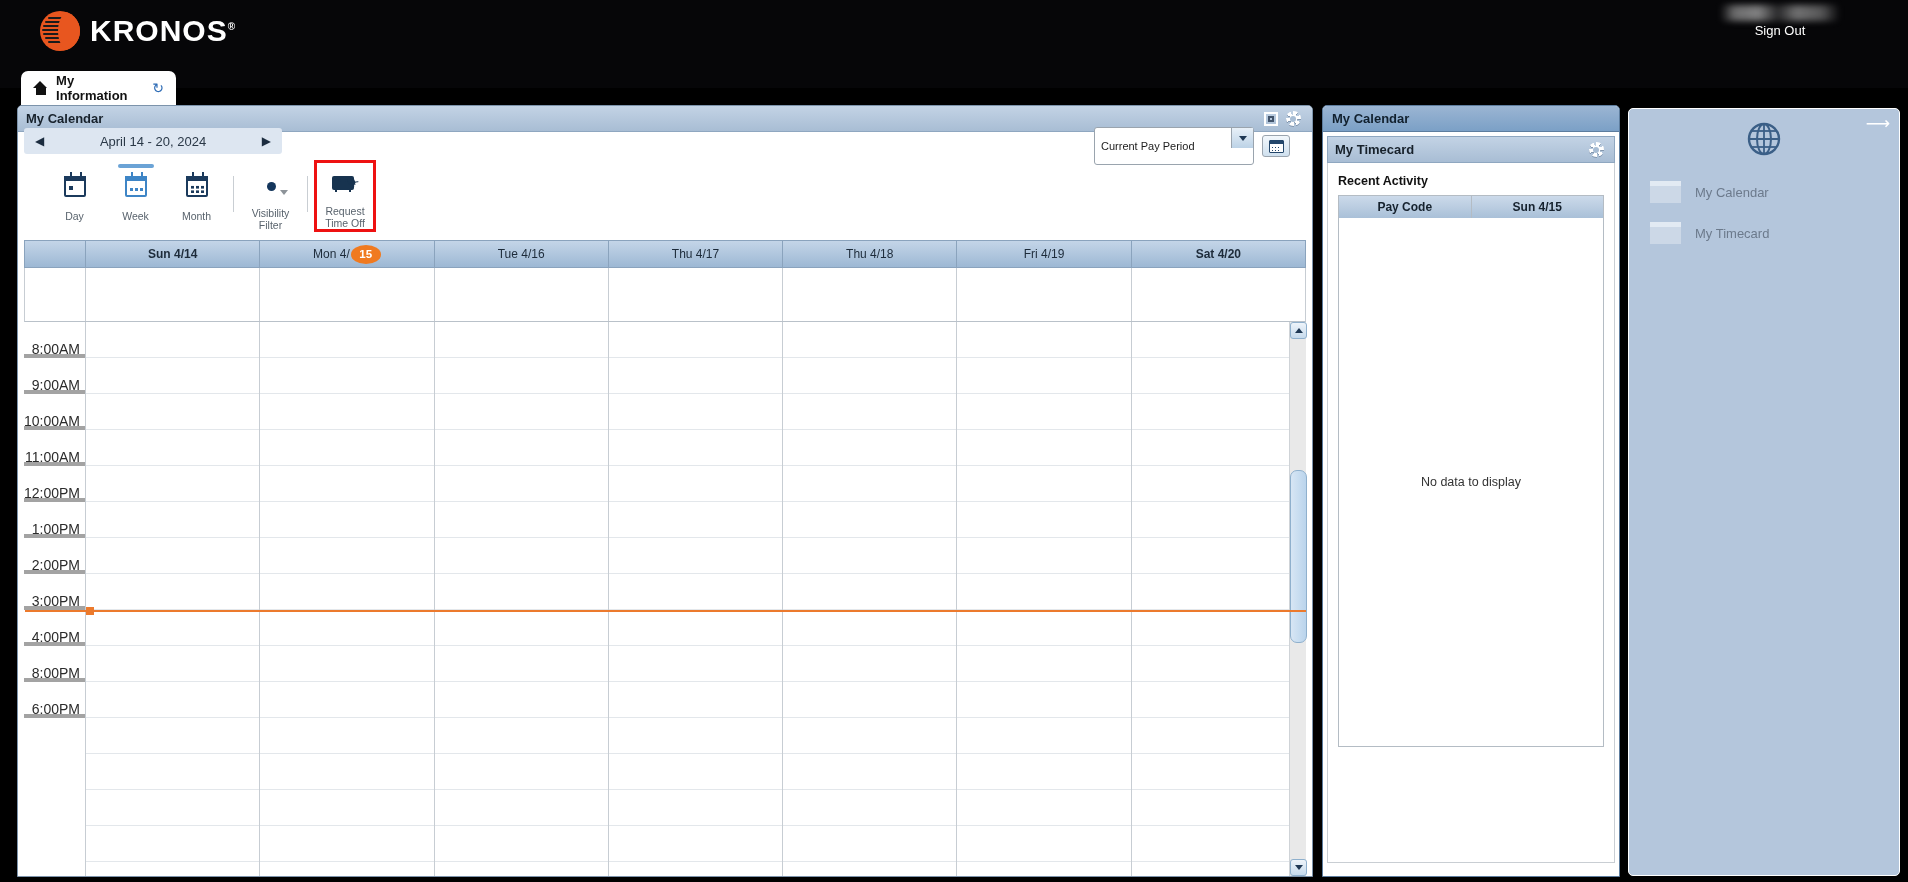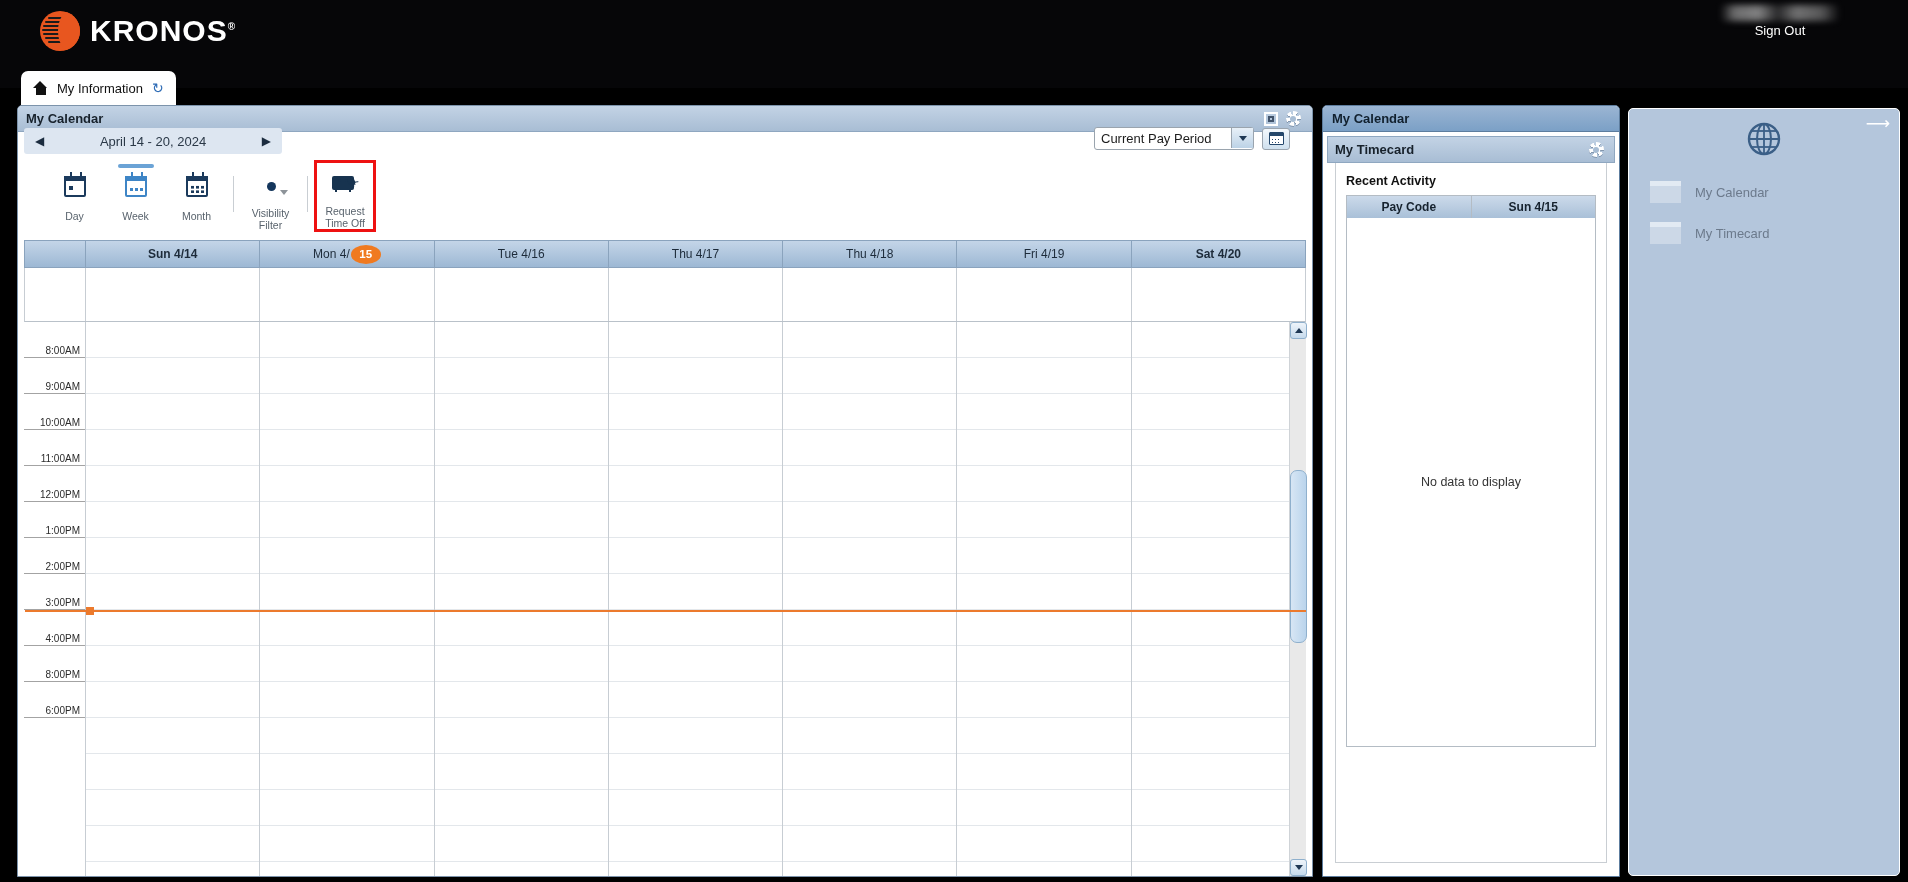--- a/index.html
+++ b/index.html
@@ -49,21 +49,21 @@
     color: #fff; font-size: 13px; cursor: pointer;
   }
 
   
   .app-tab {
     position: absolute; left: 21px; top: 71px; width: 155px; height: 34px;
     background: #fff; border-radius: 7px 7px 0 0;
     display: flex; align-items: center; gap: 9px; padding: 0 12px;
     z-index: 6;
   }
-  .app-tab .label { font-size: 13px; color: #111; }
+  .app-tab .label { font-size: 13px; color: #111; font-weight: bold; }
   .home-ico { width: 15px; height: 14px; position: relative; }
   .home-ico::before {
     content: ""; position: absolute; left: 0; top: 0;
     border-left: 7.5px solid transparent; border-right: 7.5px solid transparent;
     border-bottom: 7px solid #111;
   }
   .home-ico::after {
     content: ""; position: absolute; left: 2.5px; top: 6px;
     width: 10px; height: 8px; background: #111;
   }
@@ -113,23 +113,23 @@
   }
   .datenav .arw { font-size: 12px; color: #1b2c3f; cursor: pointer; }
   .datenav .dtxt { font-size: 13px; color: #2a3847; }
 
   
   .period-box {
     position: absolute; right: 22px; top: 21px;
     display: flex; align-items: center; gap: 8px;
   }
   .sel {
-    width: 160px; height: 23px; border: 1px solid #9aa4ae; border-radius: 3px;
+    width: 160px; height: 38px; border: 1px solid #9aa4ae; border-radius: 3px;
     background: #fff; display: flex; align-items: center;
-    font-size: 13px; color: #1c1c1c; padding-left: 6px; position: relative;
+    font-size: 11px; color: #1c1c1c; padding-left: 6px; position: relative;
     cursor: pointer;
   }
   .sel .drop {
     position: absolute; right: 0; top: 0; width: 22px; height: 20px;
     background: linear-gradient(#e8f0f8, #bcd2e6);
     border-left: 1px solid #9aa4ae;
     display: flex; align-items: center; justify-content: center;
   }
   .sel .drop::after {
     content: ""; border-left: 4px solid transparent; border-right: 4px solid transparent;
@@ -285,22 +285,22 @@
   .allday .corner { width: 61px; border-right: 1px solid #c7cdd3; }
   .allday .cell { flex: 1; border-right: 1px solid #c7cdd3; }
   .allday .cell:last-child { border-right: none; }
 
   .scroll-area {
     position: absolute; left: 0; right: 0; top: 82px; bottom: 0;
     display: flex; overflow: hidden;
   }
   .hours-col { width: 61px; flex-shrink: 0; }
   .hour-lbl {
-    height: 36px; border-bottom: 1px solid #a3a3a3;
-    font-size: 10px; color: #2b2b2b;
+    height: 36px; border-bottom: 4px solid #a3a3a3;
+    font-size: 14px; color: #2b2b2b;
     display: flex; align-items: center; justify-content: flex-end;
     padding-right: 5px; padding-top: 22px;
     box-sizing: border-box;
   }
   .day-cols { flex: 1; display: flex; border-left: 1px solid #c7cdd3; position: relative; }
   .dcol {
     flex: 1; border-right: 1px solid #c7cdd3;
     background-image: repeating-linear-gradient(#fff 0 35px, #e3e7eb 35px 36px);
   }
   .dcol:last-child { border-right: none; }
@@ -354,21 +354,21 @@
     cursor: pointer;
   }
   .sp-sub {
     height: 27px; margin: 4px 4px 0;
     background: linear-gradient(#c3d3e5, #a8bdd4);
     border: 1px solid #8fa7c0;
     display: flex; align-items: center; padding: 0 7px;
   }
   .sp-sub .t { flex: 1; font-size: 13px; font-weight: bold; color: #17212b; }
   .sp-body {
-    margin: 0 12px; border: 1px solid #c9ced3; border-top: none;
+    margin: 0 4px; border: 1px solid #c9ced3; border-top: none;
     height: 700px; background: #fff; padding: 11px 10px 0;
   }
   .ra-title { font-size: 12.5px; font-weight: bold; color: #111; margin-bottom: 7px; }
   .ra-table { border: 1px solid #b4bcc4; }
   .ra-head { display: flex; background: linear-gradient(#ccdaea, #a9c0d8); }
   .ra-head .th {
     flex: 1; height: 22px; display: flex; align-items: center; justify-content: center;
     font-size: 12px; font-weight: bold; color: #16222e;
     border-right: 1px solid #b4bcc4;
   }

